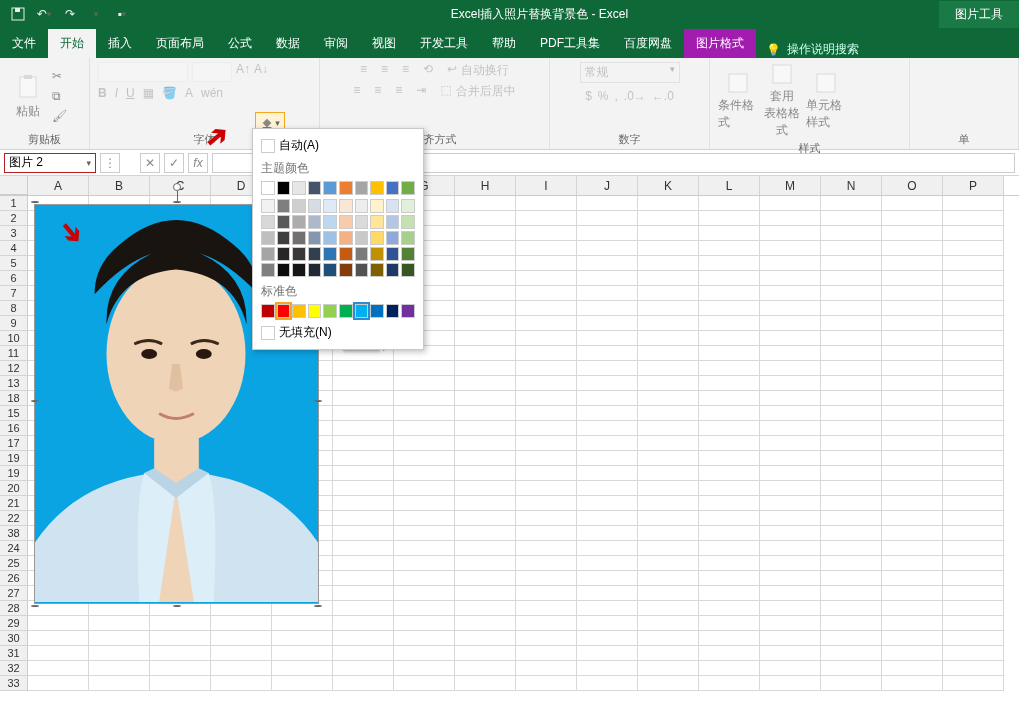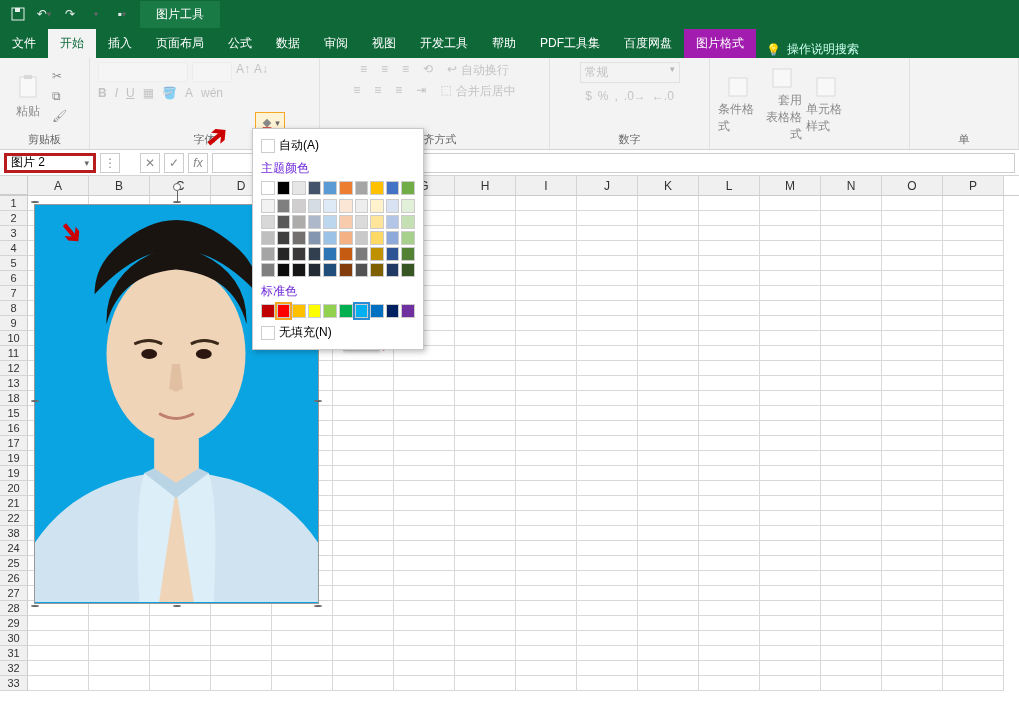--- a/index.html
+++ b/index.html
@@ -15,21 +15,21 @@
 .tab.context{background:#a21caf;}
 .tell{display:flex;align-items:center;gap:6px;padding:0 10px;color:#cfe;}
 .ribbon{height:92px;background:#f3f3f3;border-bottom:1px solid #d4d4d4;display:flex;position:relative;}
 .group{border-right:1px solid #e1e1e1;padding:4px 8px 2px;display:flex;flex-direction:column;justify-content:space-between;}
 .group-label{text-align:center;color:#666;font-size:11px;padding-top:2px;}
 .grp-body{display:flex;gap:4px;align-items:center;flex:1;opacity:.45;}
 .big-btn{display:flex;flex-direction:column;align-items:center;gap:2px;width:40px;}
 .icon{width:16px;height:16px;display:inline-block;}
 .dim{color:#888;}
 .namebox-row{height:26px;background:#fff;border-bottom:1px solid #d4d4d4;display:flex;align-items:center;padding:2px 4px;gap:4px;}
-.namebox{width:92px;height:20px;border:3px solid #b91c1c;display:flex;align-items:center;justify-content:space-between;padding:0 4px;}
+.namebox{width:92px;height:20px;border:1px solid #b91c1c;display:flex;align-items:center;justify-content:space-between;padding:0 4px;}
 .fx-btn{width:20px;height:20px;border:1px solid #ccc;display:flex;align-items:center;justify-content:center;color:#888;}
 .grid-area{position:relative;background:#fff;}
 .col-headers{display:flex;height:20px;border-bottom:1px solid #ccc;}
 .corner{width:28px;border-right:1px solid #ccc;border-bottom:1px solid #ccc;background:#f0f0f0;}
 .col-h{width:61px;border-right:1px solid #d4d4d4;background:#f0f0f0;text-align:center;line-height:20px;color:#333;}
 .row-headers{position:absolute;left:0;top:20px;}
 .row-h{width:28px;height:15px;border-right:1px solid #ccc;border-bottom:1px solid #d4d4d4;background:#f0f0f0;text-align:center;line-height:15px;color:#333;font-size:11px;}
 .cells{position:absolute;left:28px;top:20px;right:0;bottom:0;}
 .cell-row{display:flex;height:15px;}
 .cell{width:61px;height:15px;border-right:1px solid #d8d8d8;border-bottom:1px solid #d8d8d8;}
@@ -37,21 +37,21 @@
 .handle{width:8px;height:8;background:#fff;border:1px solid #666;border-radius:50%;position:absolute;}
 .h-tl{left:-4px;top:-4px;}.h-tm{left:50%;top:-4px;margin-left:-4px;}.h-tr{right:-4px;top:-4px;}
 .h-ml{left:-4px;top:50%;margin-top:-4px;}.h-mr{right:-4px;top:50%;margin-top:-4px;}
 .h-bl{left:-4px;bottom:-4px;}.h-bm{left:50%;bottom:-4px;margin-left:-4px;}.h-br{right:-4px;bottom:-4px;}
 .rot{width:8px;height:8px;border:1px solid #666;border-radius:50%;background:#fff;position:absolute;left:50%;top:-22px;margin-left:-4px;}
 .rot-line{position:absolute;left:50%;top:-14px;width:1px;height:10px;background:#666;}
 .portrait{position:absolute;inset:0;}
 .arrow{position:absolute;color:#c00;font-size:28px;font-weight:bold;}
 .colorpop{position:absolute;left:252px;top:128px;width:172px;background:#fff;border:1px solid #c8c8c8;box-shadow:2px 2px 6px rgba(0,0,0,.25);z-index:50;padding:4px 0;}
 .cp-row{padding:4px 8px;display:flex;align-items:center;gap:4px;}
-.cp-label{color:#6d28d9;padding:2px 8px;}
+.cp-label{color:#737373;padding:2px 8px;}
 .swatch-grid{display:flex;gap:2px;padding:2px 8px;flex-wrap:nowrap;}
 .sw{width:14px;height:14px;border:1px solid #ccc;cursor:pointer;}
 .sw.sel{outline:2px solid #f5a623;}
 .swatch-rows{padding:2px 8px;}
 .sr{display:flex;gap:2px;margin-bottom:2px;}
 .tooltip{position:absolute;left:343px;top:330px;background:#fff;border:1px solid #c8c8c8;padding:2px 6px;font-size:11px;box-shadow:1px 1px 3px rgba(0,0,0,.2);}
 .fill-btn{position:absolute;left:255px;top:112px;width:30px;height:22px;border:1px solid #f5a623;background:#fff3d6;display:flex;align-items:center;justify-content:center;gap:1px;}
 .mini{width:14px;height:14px;}
 .chev{font-size:9px;color:#666;}
 .font-dd{width:90px;height:20px;border:1px solid #ccc;opacity:.4;background:#fff;}
@@ -69,20 +69,21 @@
           <rect x="5" y="2" width="5" height="4" fill="#fff"></rect>
         </svg>
       </div>
     <div class="qat-btn">↶<span class="chev">▾</span></div>
     <div class="qat-btn">↷</div>
     <div class="qat-btn">
         <span class="chev">▾</span>
       </div>
     <div class="qat-btn">▪<span class="chev">▾</span></div>
   </div>
+  <div class="docname">Excel插入照片替换背景色  -  Excel</div>
   <div class="context-tab">图片工具</div>
 </div>
 
 <div class="tabs">
   <div class="tab">文件</div>
   <div class="tab active">开始</div>
   <div class="tab">插入</div>
   <div class="tab">页面布局</div>
   <div class="tab">公式</div>
   <div class="tab">数据</div>
@@ -183,30 +184,31 @@
       <div class="big-btn">
           <svg width="24" height="24">
             <rect x="3" y="3" width="18" height="18" fill="#fff" stroke="#bbb"></rect>
           </svg>
           <span>条件格式</span>
         </div>
       <div class="big-btn">
           <svg width="24" height="24">
             <rect x="3" y="3" width="18" height="18" fill="#fff" stroke="#bbb"></rect>
           </svg>
-          <span style="white-space:pre-line;text-align:right">套用
+          <span style="white-space:pre-line;text-align:center">套用
 表格格式</span>
         </div>
       <div class="big-btn">
           <svg width="24" height="24">
             <rect x="3" y="3" width="18" height="18" fill="#fff" stroke="#bbb"></rect>
           </svg>
           <span>单元格样式</span>
         </div>
     </div>
+    <div class="group-label">样式</div>
   </div>
   <div class="group" style="flex:1">
     <div class="grp-body"></div>
     <div class="group-label">单</div>
   </div>
 </div>
 
 <div class="fill-btn">
   <svg class="mini" viewBox="0 0 16 16">
       <path d="M3 8 L8 3 L13 8 L8 13 Z" fill="#888"></path>

